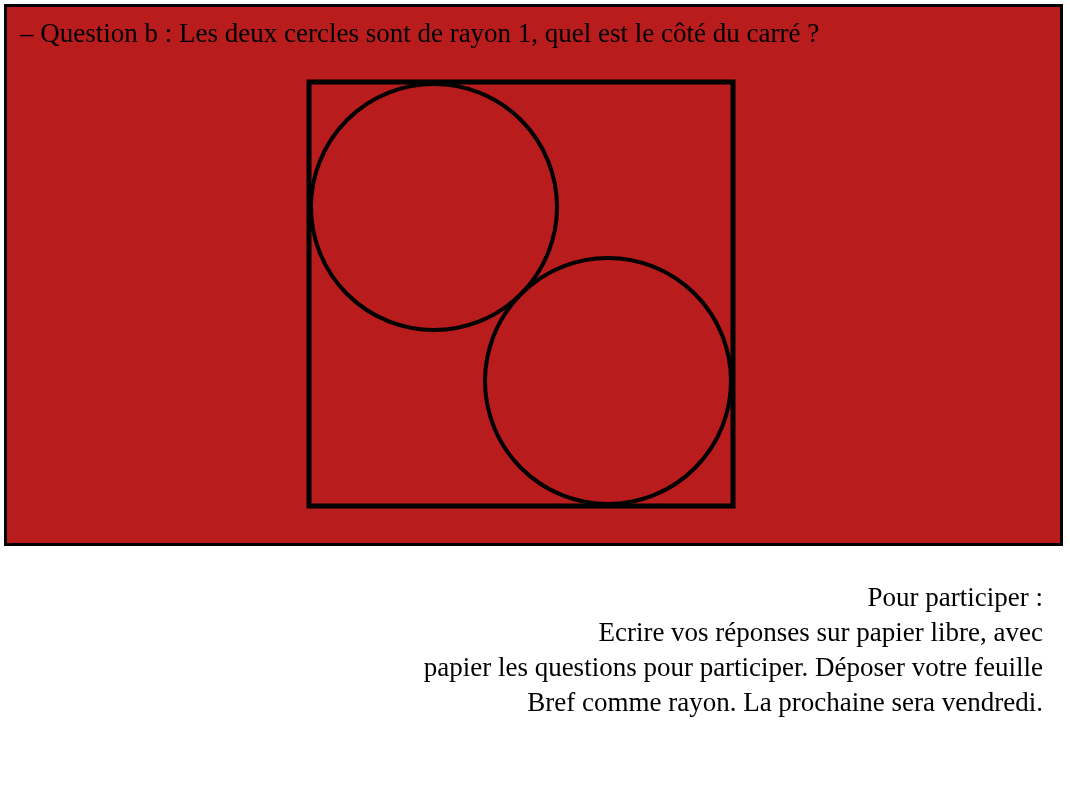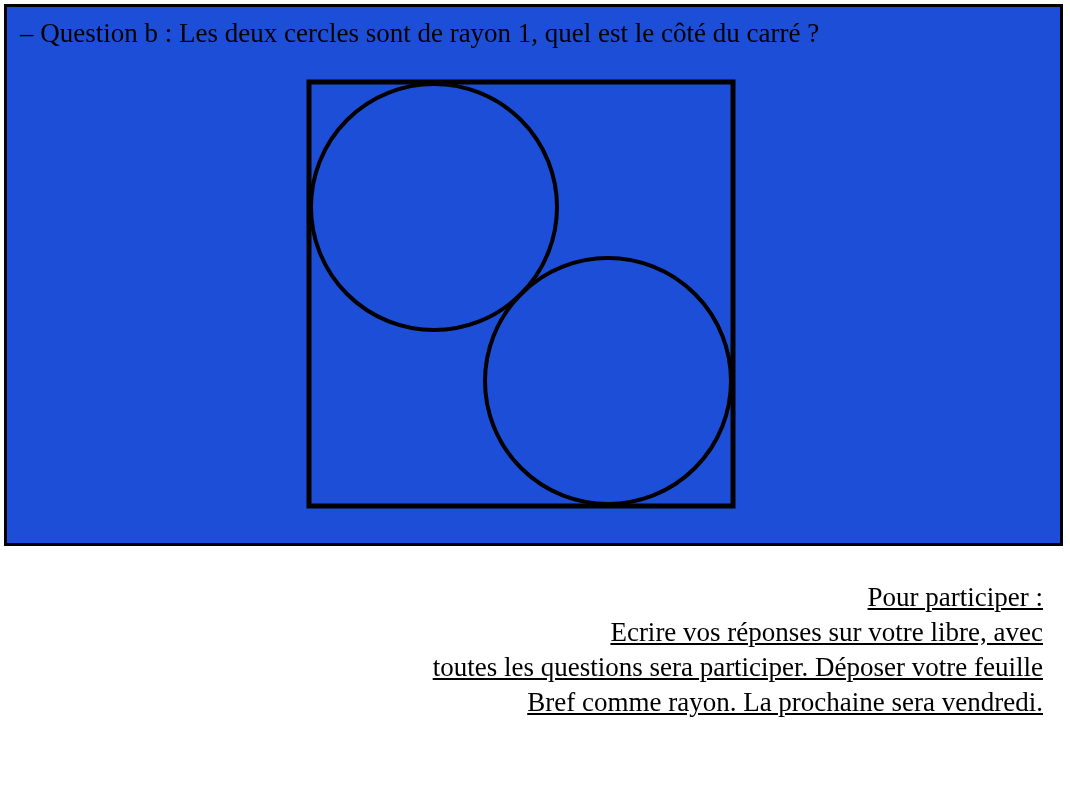--- a/index.html
+++ b/index.html
@@ -16,21 +16,21 @@
     overflow: hidden;
   }
   .question-box {
     position: absolute;
     left: 4px;
     top: 4px;
     width: 1059px;
     height: 542px;
     border: 3px solid #000000;
     box-sizing: border-box;
-    background: #1d4ed8;
+    background: #b91c1c;
   }
   .question-text {
     position: absolute;
     left: 13px;
     top: 10px;
     font-size: 27px;
     line-height: 33px;
     white-space: nowrap;
     color: #000000;
   }
@@ -46,36 +46,35 @@
     top: 580px;
     right: 27px;
     width: 800px;
     text-align: right;
     font-size: 27px;
     line-height: 35px;
     color: #000000;
   }
   .footer-line {
     white-space: nowrap;
-    text-decoration: underline;
   }
 </style>
 </head>
 <body>
 
 <div class="question-box">
   <div class="question-text">– Question b : Les deux cercles sont de rayon 1, quel est le côté du carré ?</div>
 
   <div class="figure-wrap">
     <svg width="440" height="440" viewBox="0 0 440 440">
       <rect x="8" y="6" width="424" height="424" fill="none" stroke="#000000" stroke-width="5"></rect>
       <circle cx="133" cy="131" r="123" fill="none" stroke="#000000" stroke-width="4"></circle>
       <circle cx="307" cy="305" r="123" fill="none" stroke="#000000" stroke-width="4"></circle>
     </svg>
   </div>
 </div>
 
 <div class="footer-note">
   <div class="footer-line">Pour participer :</div>
-  <div class="footer-line">Ecrire vos réponses sur votre libre, avec</div>
-  <div class="footer-line">toutes les questions sera participer. Déposer votre feuille</div>
+  <div class="footer-line">Ecrire vos réponses sur papier libre, avec</div>
+  <div class="footer-line">papier les questions pour participer. Déposer votre feuille</div>
   <div class="footer-line">Bref comme rayon. La prochaine sera vendredi.</div>
 </div>
 
 </body></html>

